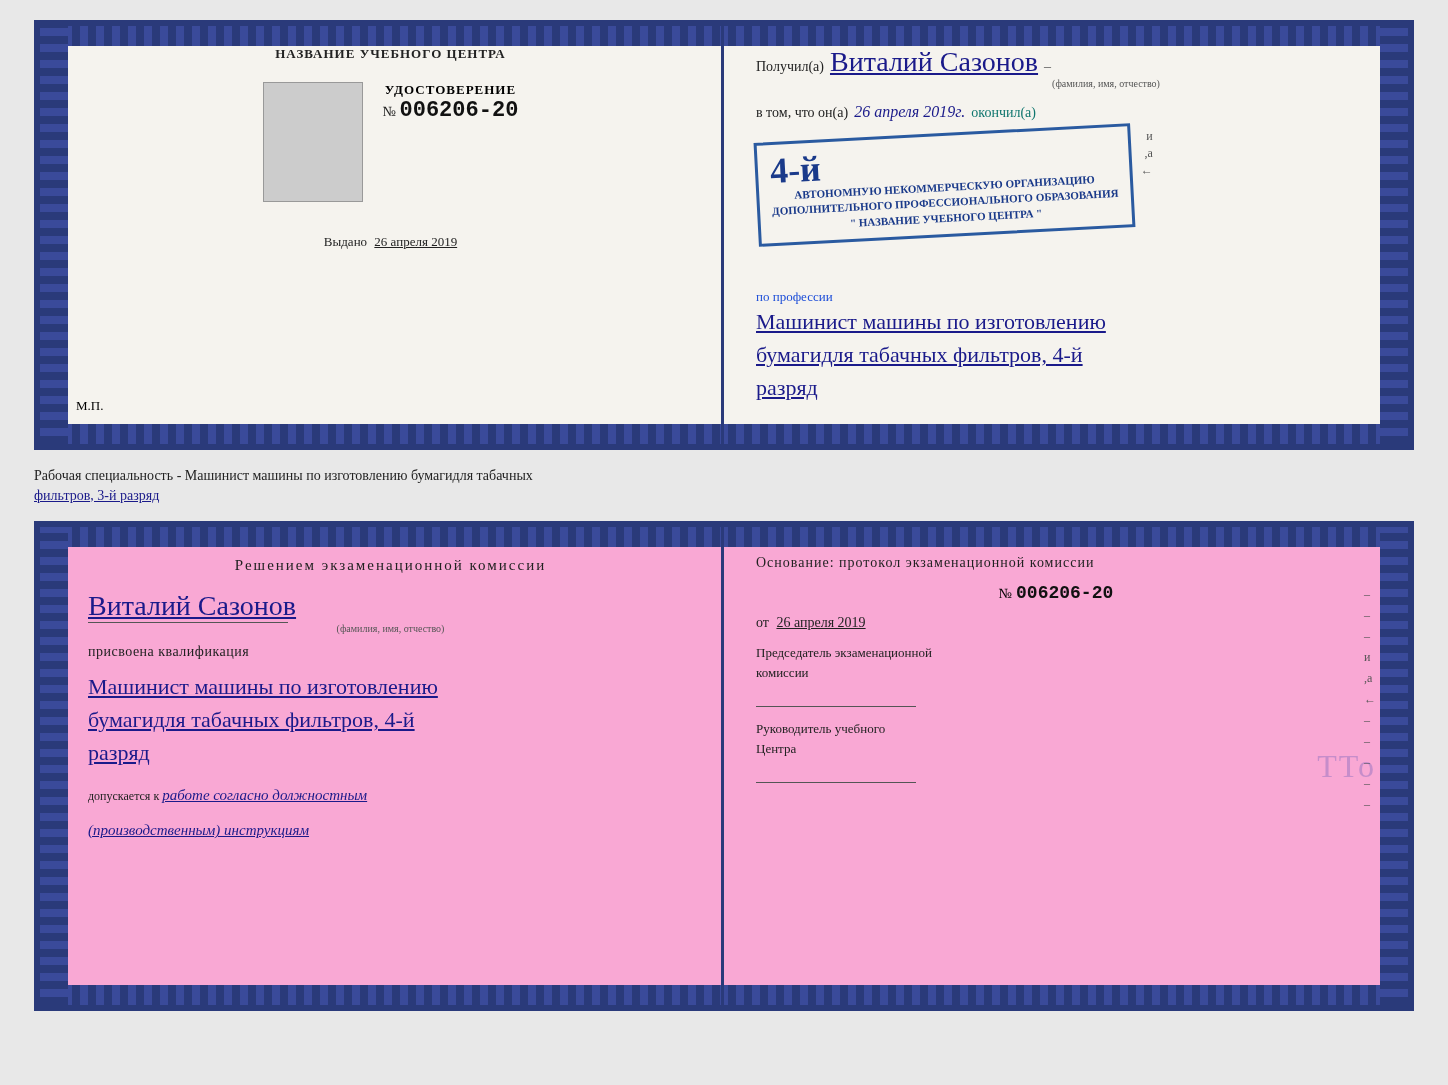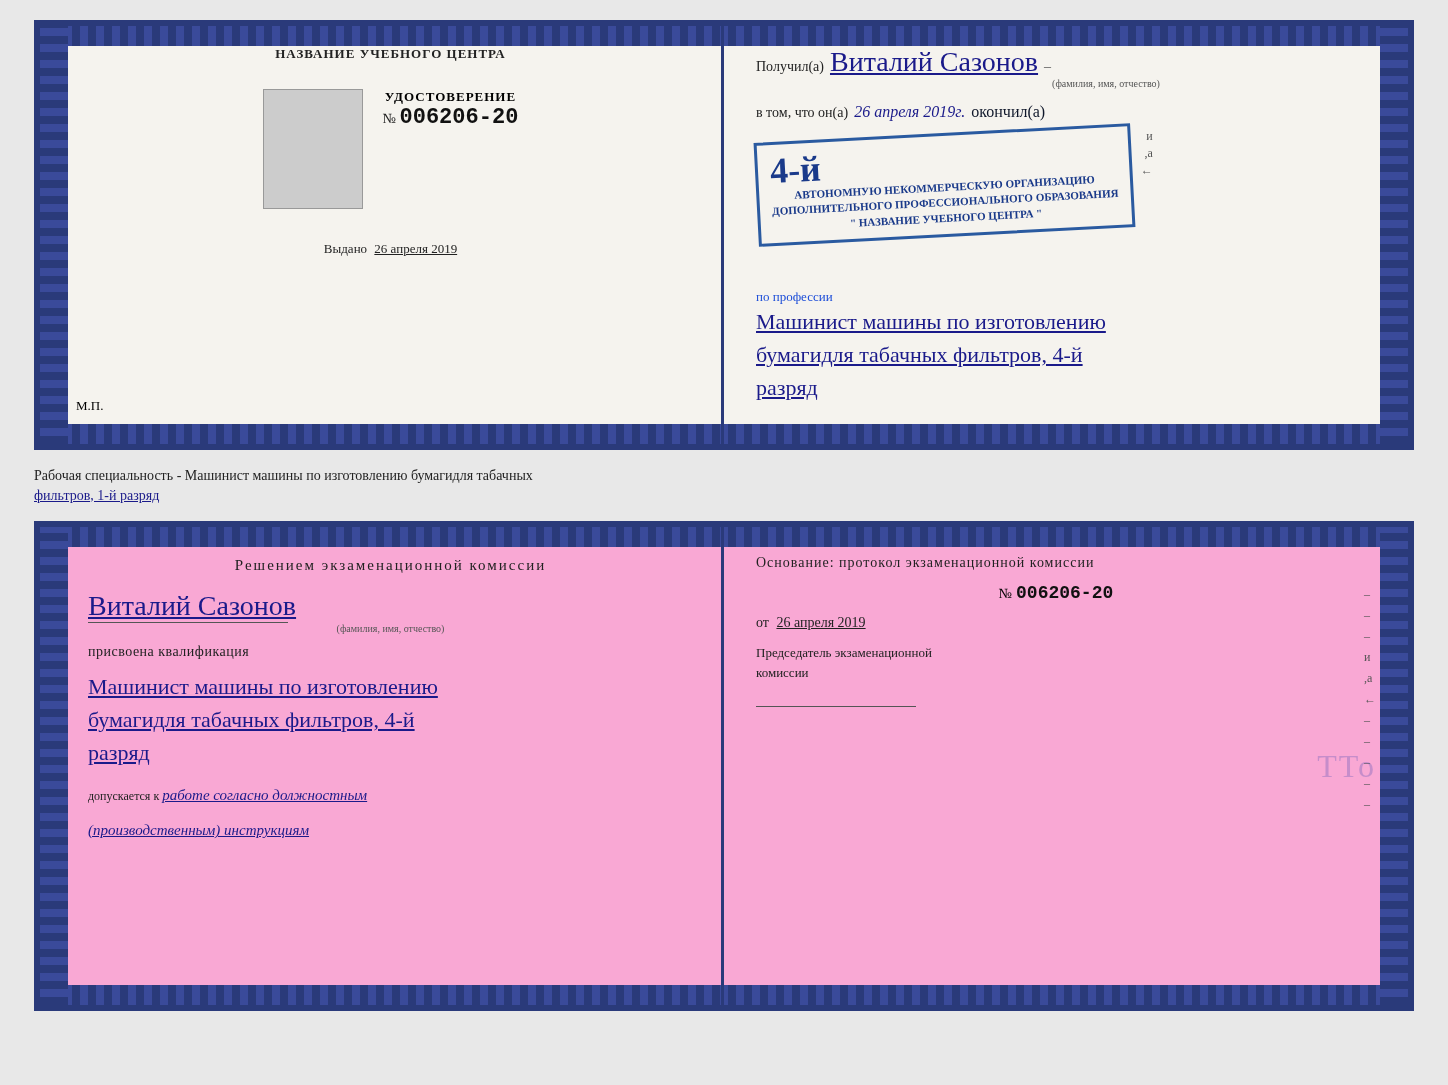--- a/index.html
+++ b/index.html
@@ -166,22 +166,22 @@
       font-size: 14px;
       color: #222;
     }
     .handwritten-date {
       font-family: 'Brush Script MT', cursive;
       font-size: 16px;
       color: #1a1a8a;
       font-style: italic;
     }
     .okончил-text {
-      font-size: 16px;
-      color: #0f172a;
+      font-size: 14px;
+      color: #0f766e;
     }
 
     .stamp-block {
       border: 3px solid #2a5aa0;
       padding: 8px 12px;
       display: inline-block;
       transform: rotate(-3deg);
       margin: 4px 0;
     }
     .stamp-text {
@@ -341,21 +341,21 @@
 
 <div class="certificate-top">
   <div class="top-strip"></div>
   <div class="bottom-strip"></div>
 
   <div class="cert-left">
     <div class="side-strip-left"></div>
     <div class="cert-left-inner">
       <div class="center-title">НАЗВАНИЕ УЧЕБНОГО ЦЕНТРА</div>
 
-      <div style="display:flex; gap:20px; align-items:flex-start; margin-top:11px;">
+      <div style="display:flex; gap:20px; align-items:flex-start; margin-top:4px;">
         <div class="photo-placeholder"></div>
         <div style="display:flex;flex-direction:column;gap:12px;align-items:center;justify-content:center;flex:1;">
           <div class="cert-number-block">
             <div class="cert-number-label">УДОСТОВЕРЕНИЕ</div>
             <div style="font-size:14px; color:#222;">
               <span>№</span>
               <span class="cert-number-value">006206-20</span>
             </div>
           </div>
         </div>
@@ -405,21 +405,21 @@
         <div class="handwritten-profession">Машинист машины по изготовлению</div>
         <div class="handwritten-profession">бумагидля табачных фильтров, 4-й</div>
         <div class="handwritten-profession">разряд</div>
       </div>
     </div>
   </div>
 </div>
 
 <div class="between-label">
   <span>Рабочая специальность - Машинист машины по изготовлению бумагидля табачных</span><br>
-  <span class="underline-text">фильтров, 1-й разряд</span>
+  <span class="underline-text">фильтров, 3-й разряд</span>
 </div>
 
 <div class="certificate-bottom">
   <div class="top-strip"></div>
   <div class="bottom-strip"></div>
 
   <div class="cert-bottom-left">
     <div class="side-strip-left"></div>
     <div class="bottom-left-inner">
       <div class="resolution-title">Решением  экзаменационной  комиссии</div>
@@ -462,20 +462,25 @@
         <span>от</span>
         <span style="text-decoration:underline; margin-left:4px;">26 апреля 2019</span>
       </div>
 
       <div class="chair-text">
         <span>Председатель экзаменационной</span><br>
         <span>комиссии</span>
         <div class="signature-line" style="margin-top:24px; width:160px;"></div>
       </div>
 
+      <div class="ruk-text">
+        <span>Руководитель учебного</span><br>
+        <span>Центра</span>
+        <div class="signature-line" style="margin-top:24px; width:160px;"></div>
+      </div>
     </div>
 
     <div style="position:absolute; right:32px; top:60px; display:flex; flex-direction:column; gap:6px; font-size:12px; color:#555;">
       <span>–</span>
       <span>–</span>
       <span>–</span>
       <span>и</span>
       <span>,а</span>
       <span>←</span>
       <span>–</span>

